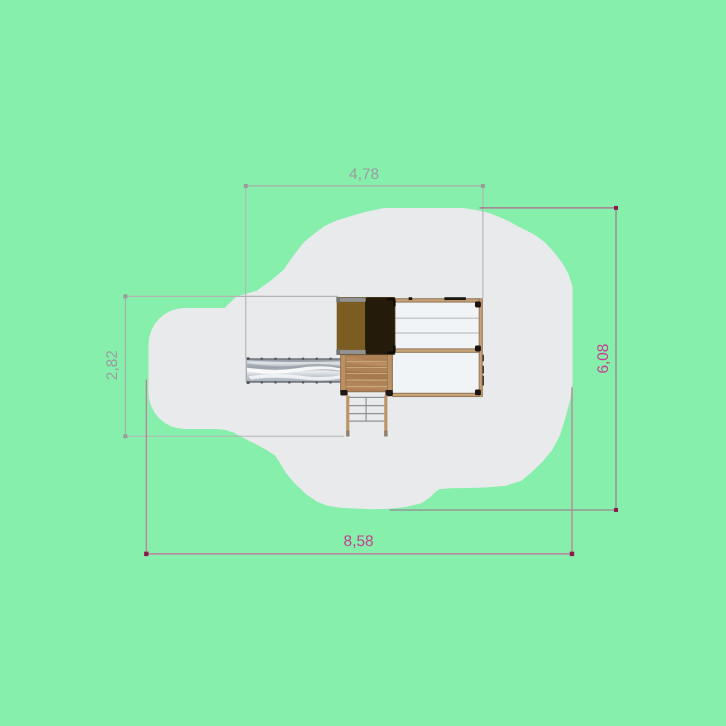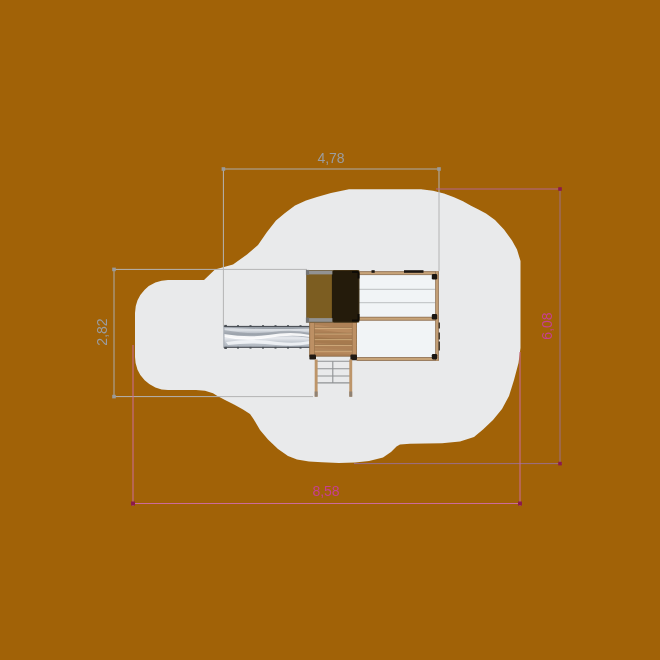--- a/index.html
+++ b/index.html
@@ -1,16 +1,16 @@
 <!DOCTYPE html>
 <html><head>
 <meta charset="utf-8">
 <style>
   html,body{margin:0;padding:0;background:#ffffff;}
-  #stage{position:relative;width:660px;height:660px;background:#a16207;overflow:hidden;}
+  #stage{position:relative;width:660px;height:660px;background:#86efac;overflow:hidden;}
   svg{position:absolute;left:0;top:0;}
   text{font-family:"Liberation Sans", sans-serif;}
 </style>
 </head>
 <body>
 <div id="stage">
 <svg width="660" height="660" viewBox="0 0 660 660">
   <defs>
     <linearGradient id="slideMetal" x1="0" y1="0" x2="0" y2="1">
       <stop offset="0" stop-color="#b9bfc7"></stop>

